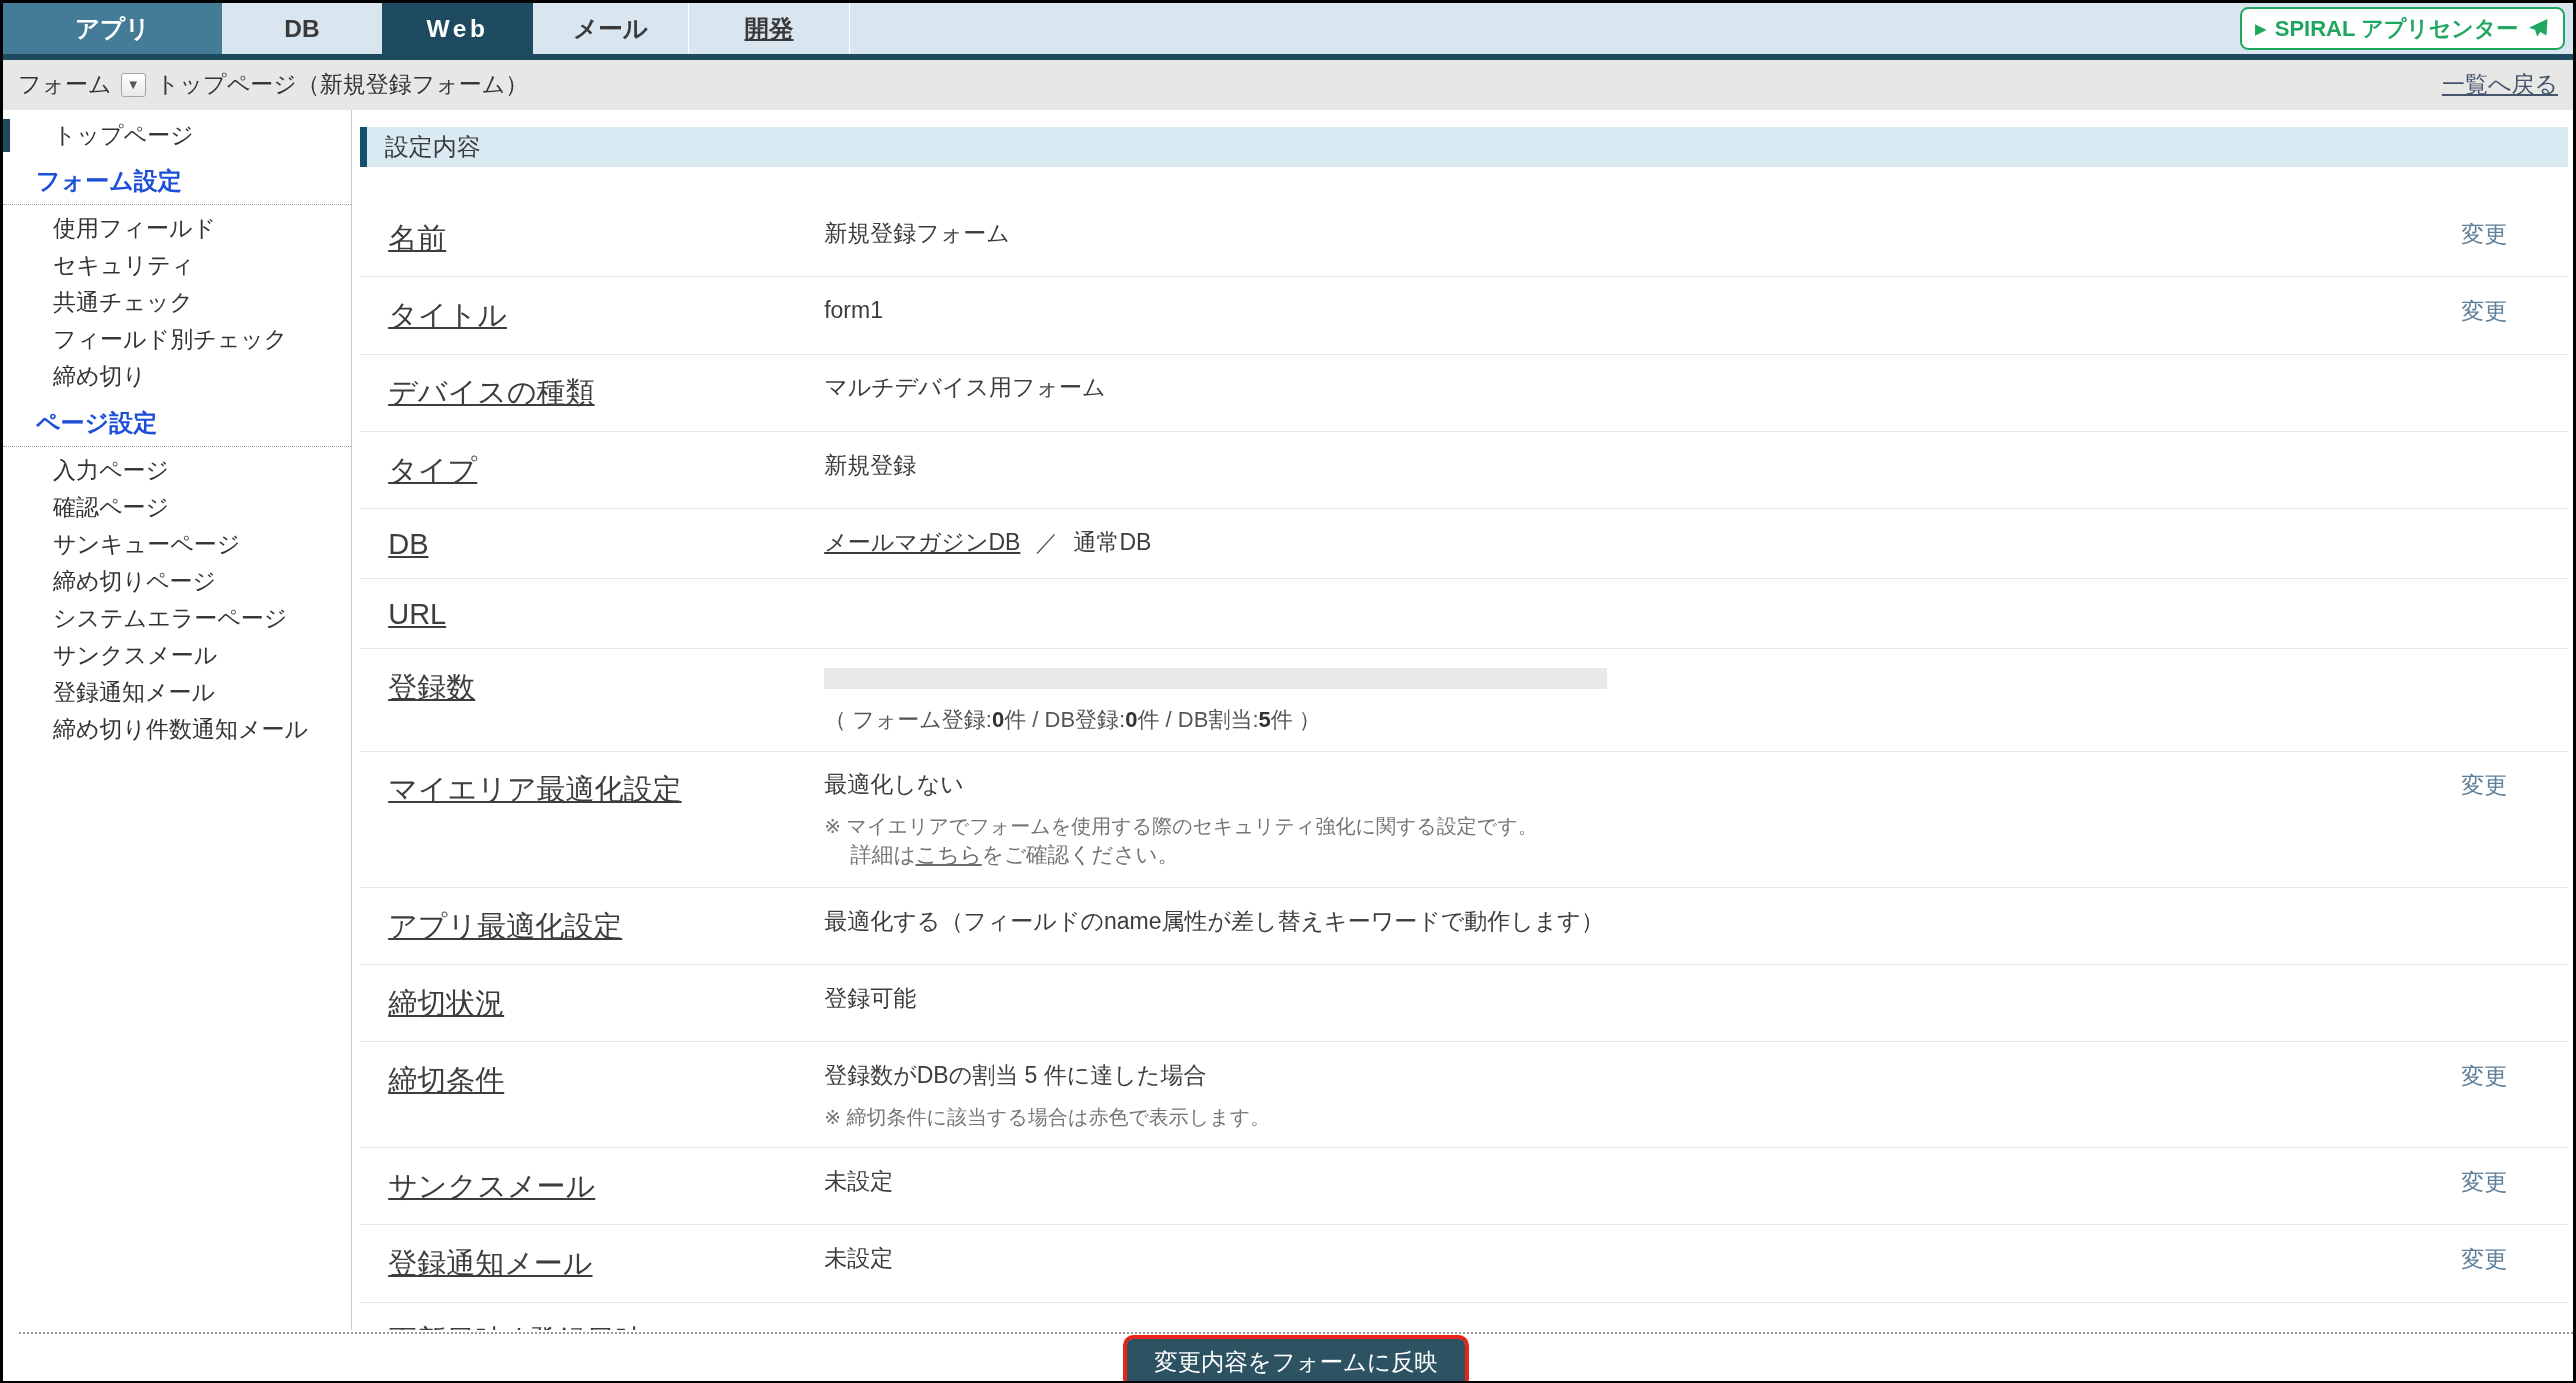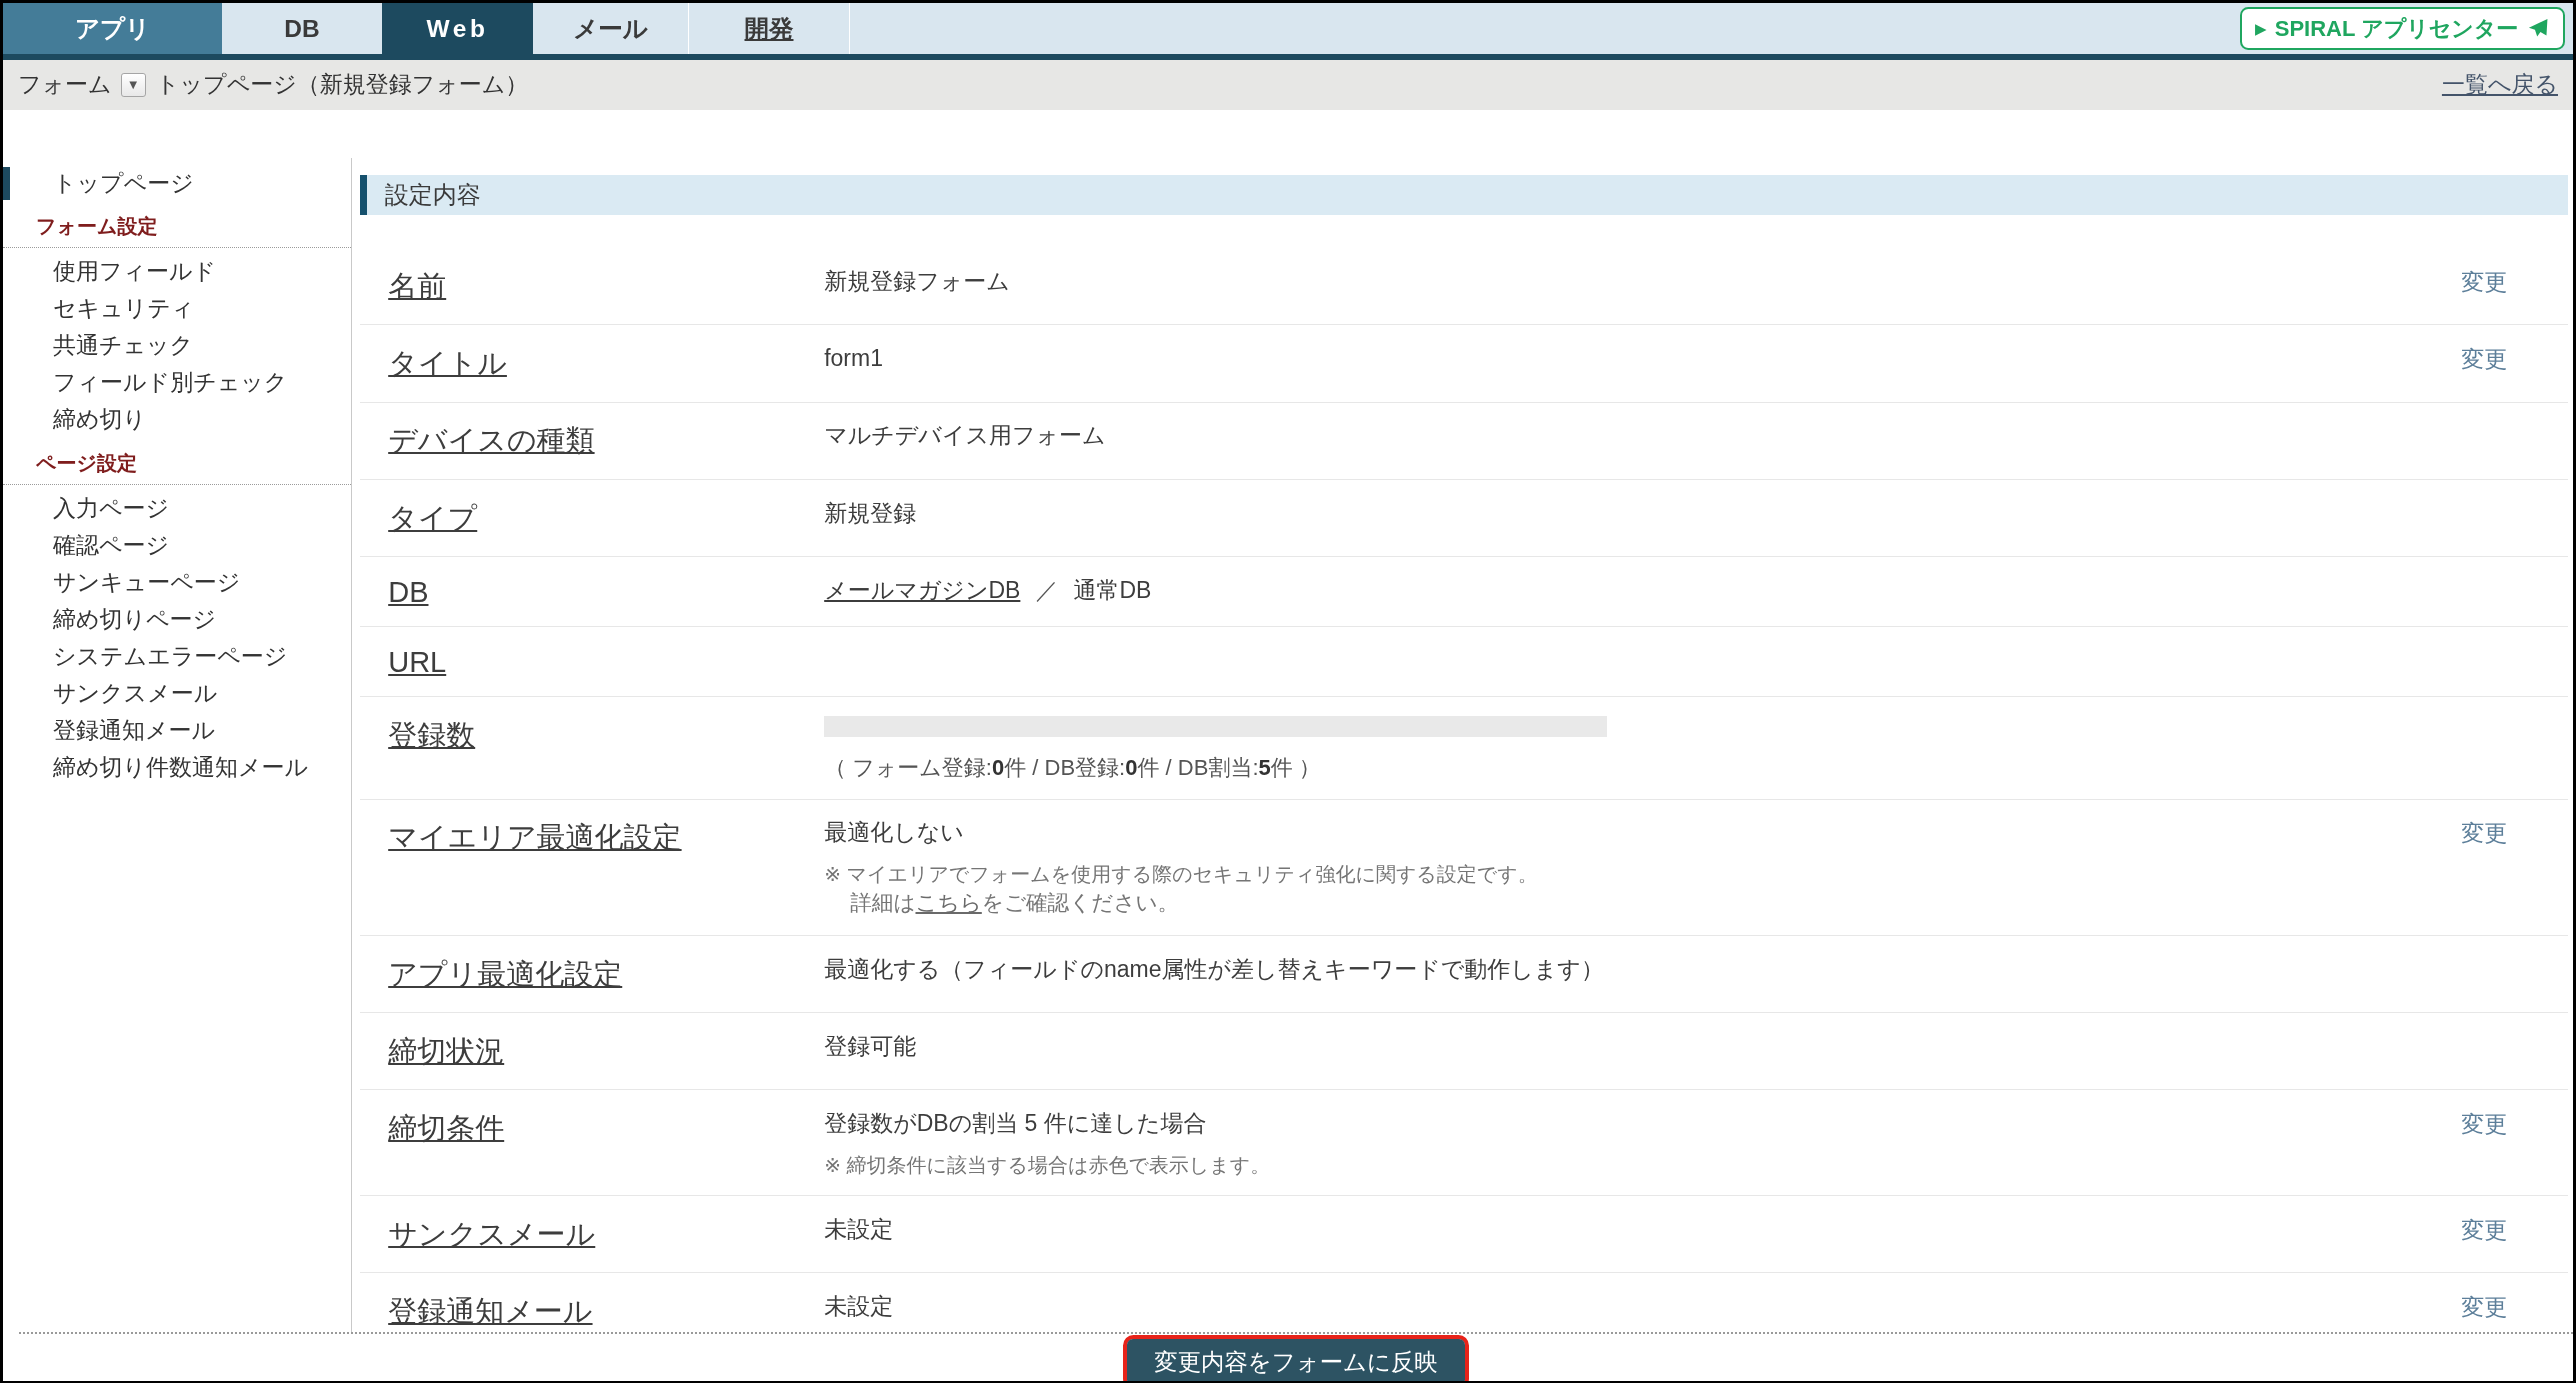--- a/index.html
+++ b/index.html
@@ -26,27 +26,27 @@
 
   
   .breadcrumb { height:50px; background:#e7e7e5; display:flex; align-items:center; padding:0 15px; font-size:23px; color:#333; }
   .bc-drop { width:24.5px; height:24.5px; margin:0 10.5px 0 9.4px; background:linear-gradient(#ffffff,#e8e8e8);
              border:1.2px solid #a5a5a5; border-radius:2.9px; display:flex; align-items:center; justify-content:center;
              font-size:13px; color:#555; cursor:pointer; }
   .bc-right { margin-left:auto; }
   .back-link { color:#44546a; text-decoration:underline; font-size:23px; cursor:pointer; }
 
   
-  .page-body { display:flex; height:1220px; overflow:hidden;margin-top:48px; }
+  .page-body { display:flex; height:1220px; overflow:hidden; }
   .sidebar { width:349px; flex-shrink:0; border-right:1.2px solid #c9c9c9; padding-top:7px; background:#fff; }
   .side-item { position:relative; min-height:37px; display:flex; align-items:center; padding-left:50px;
                font-size:23px; color:#333; cursor:pointer; }
   .side-item.active::before { content:""; position:absolute; left:0; top:2.3px; bottom:2.3px; width:7px; background:#1d4a5f; }
   .side-header { min-height:42px; display:flex; align-items:flex-end; padding:11.7px 0 7px 33px;
-                 font-size:20px; font-weight:bold; color:#7f1d1d; border-bottom:1.8px dotted #9b9b9b; margin-bottom:4.7px;text-align:right; }
+                 font-size:24px; font-weight:bold; color:#1d4ed8; border-bottom:1.8px dotted #9b9b9b; margin-bottom:4.7px;text-align:right; }
 
   .main { flex:1; overflow:hidden; padding:17.5px 4.7px 0 8.2px; }
   .panel-header { height:40px; background:#daeaf3; border-left:7px solid #15516d; display:flex; align-items:center;
                   padding-left:17.5px; font-size:24px; color:#3a3a3a; margin-bottom:33px; }
 
   .row { display:flex; align-items:flex-start; min-height:68px; padding:18.7px 0 17.5px 0; border-top:1.2px solid #e7e7e7; }
   .row:first-of-type { border-top:none; }
   .row-label { width:464px; flex-shrink:0; padding-left:28px; font-size:29px; color:#3d3d3d;text-decoration:underline; }
   .row-value { flex:1; font-size:23px; color:#3d3d3d; line-height:1.25; }
   .row-action { width:175px; flex-shrink:0; text-align:right; padding-right:61px; }

